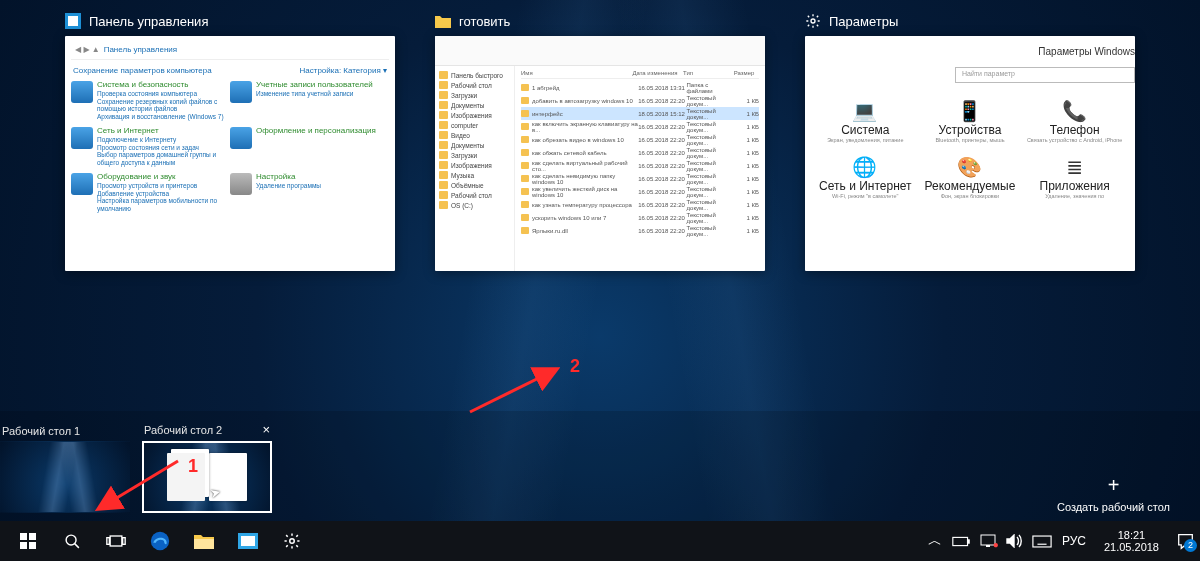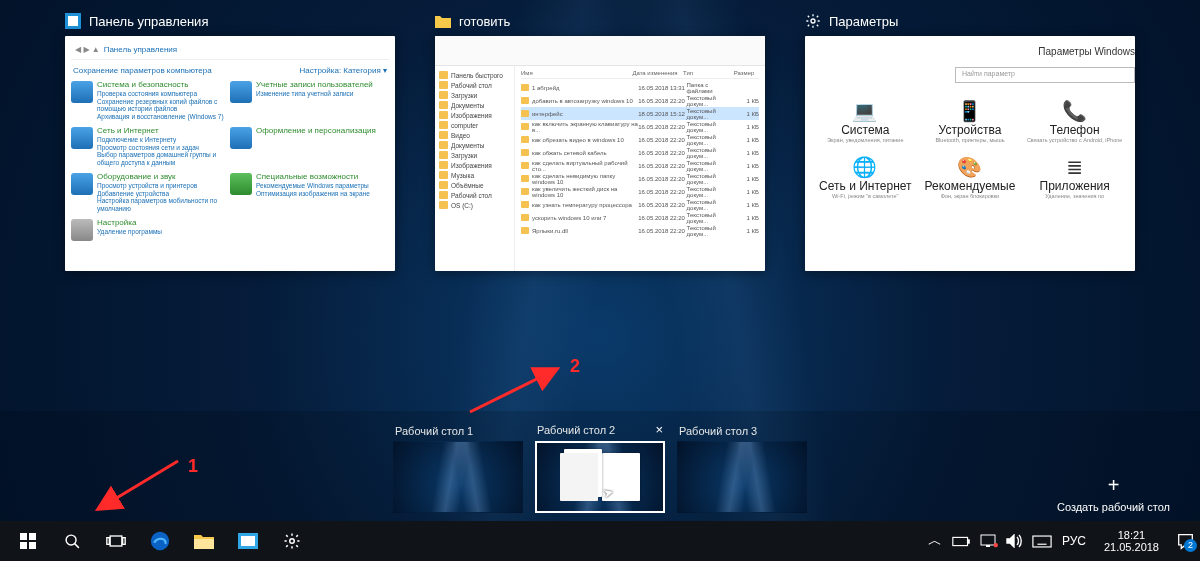--- a/index.html
+++ b/index.html
@@ -87,21 +87,20 @@
   .st-cell .lbl { font-size:12px; color:#222; margin-top:2px;}
   .st-cell .sub { font-size:5.5px; color:#888;}
 
   
   .desk-strip {
     position:absolute;
     left:0; right:0;
     bottom:40px;
     height:110px;
     display:flex;
-    justify-content:center;
     align-items:flex-end;
     gap:12px;
     background: rgba(0,0,0,.15);
     padding-bottom:8px;
   }
   .vd { width:130px; }
   .vd-title { font-size:11px; color:#e6e6e6; margin-bottom:4px; display:flex; justify-content:space-between; align-items:center; padding:0 2px;}
   .vd-title .x { font-size:13px; color:#fff; cursor:pointer;}
   .vd-thumb {
     height:72px;
@@ -207,28 +206,20 @@
               <div class="t">Оформление и персонализация</div>
             </div>
           </div>
           <div class="cp-item">
             <div class="cp-ic "></div>
     <div class="cp-txt">
               <div class="t">Оборудование и звук</div>
               <div class="s">Просмотр устройств и принтеров</div>
               <div class="s">Добавление устройства</div>
               <div class="s">Настройка параметров мобильности по умолчанию</div>
-            </div>
-          </div>
-          <div class="cp-item">
-            <div class="cp-ic green"></div>
-    <div class="cp-txt">
-              <div class="t">Специальные возможности</div>
-              <div class="s">Рекомендуемые Windows параметры</div>
-              <div class="s">Оптимизация изображения на экране</div>
             </div>
           </div>
           <div class="cp-item">
             <div class="cp-ic grey"></div>
     <div class="cp-txt">
               <div class="t">Настройка</div>
               <div class="s">Удаление программы</div>
             </div>
           </div>
         </div>
@@ -424,26 +415,20 @@
         <span class="x">×</span>
       </div>
     <div class="vd-thumb">
         <div class="vd-mini">
           <div class="mini-w stack"></div>
           <div class="mini-w"></div>
         </div>
         <div class="cursor">➤</div>
       </div>
     </div>
-    <div class="vd">
-      <div class="vd-title">
-        <span>Рабочий стол 3</span>
-      </div>
-    <div class="vd-thumb"></div>
-    </div>
   </div>
 
 <div class="new-desk">
   <span class="plus">+</span>
   <span>Создать рабочий стол</span>
 </div>
 
 <svg class="arrow-svg" style="left:78px; bottom:38px;" width="110" height="70">
   <defs>
       <marker id="ah1" markerWidth="9" markerHeight="9" refX="7" refY="4.5" orient="auto">

